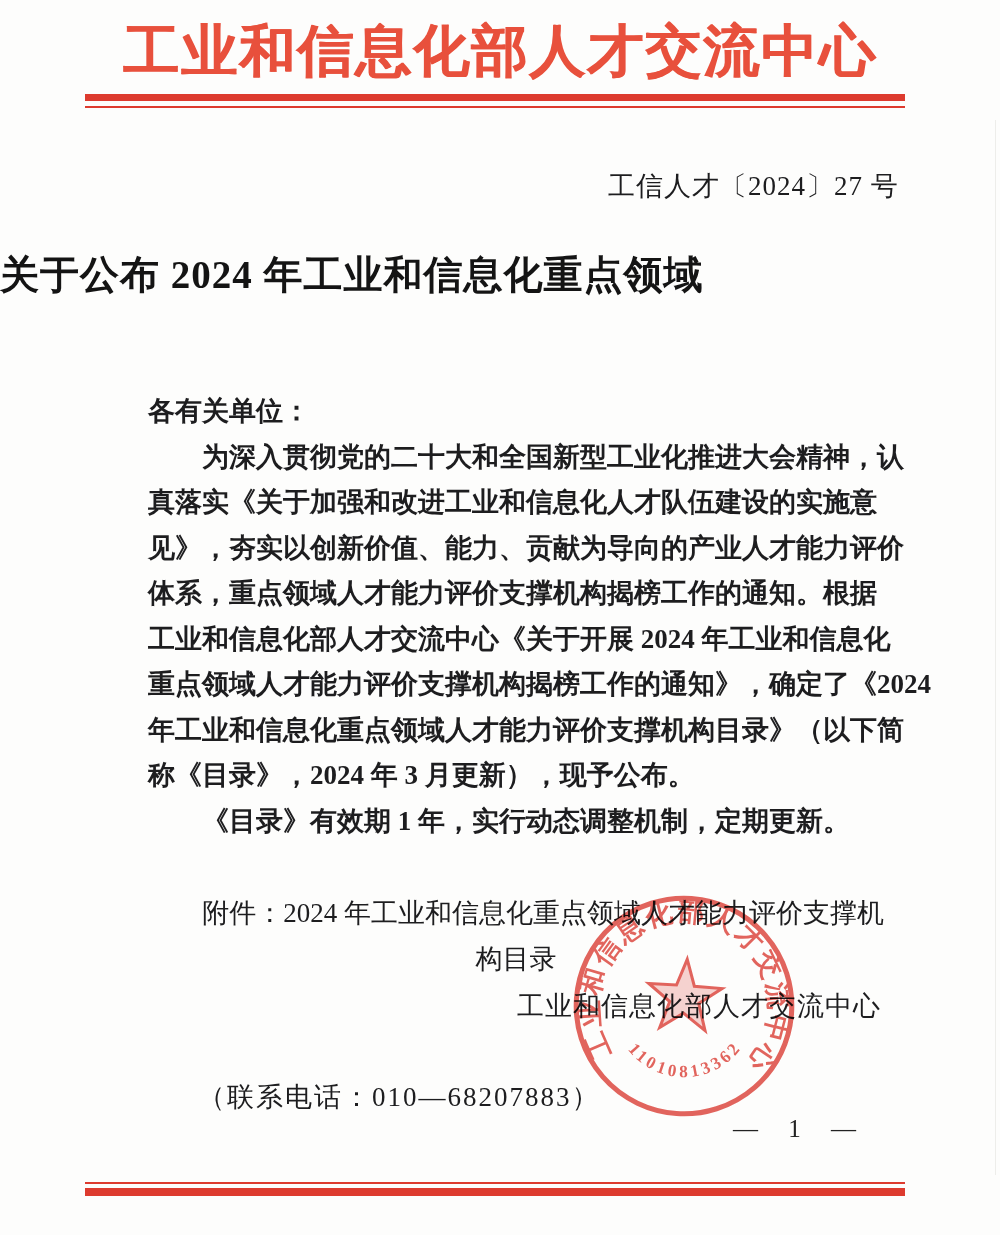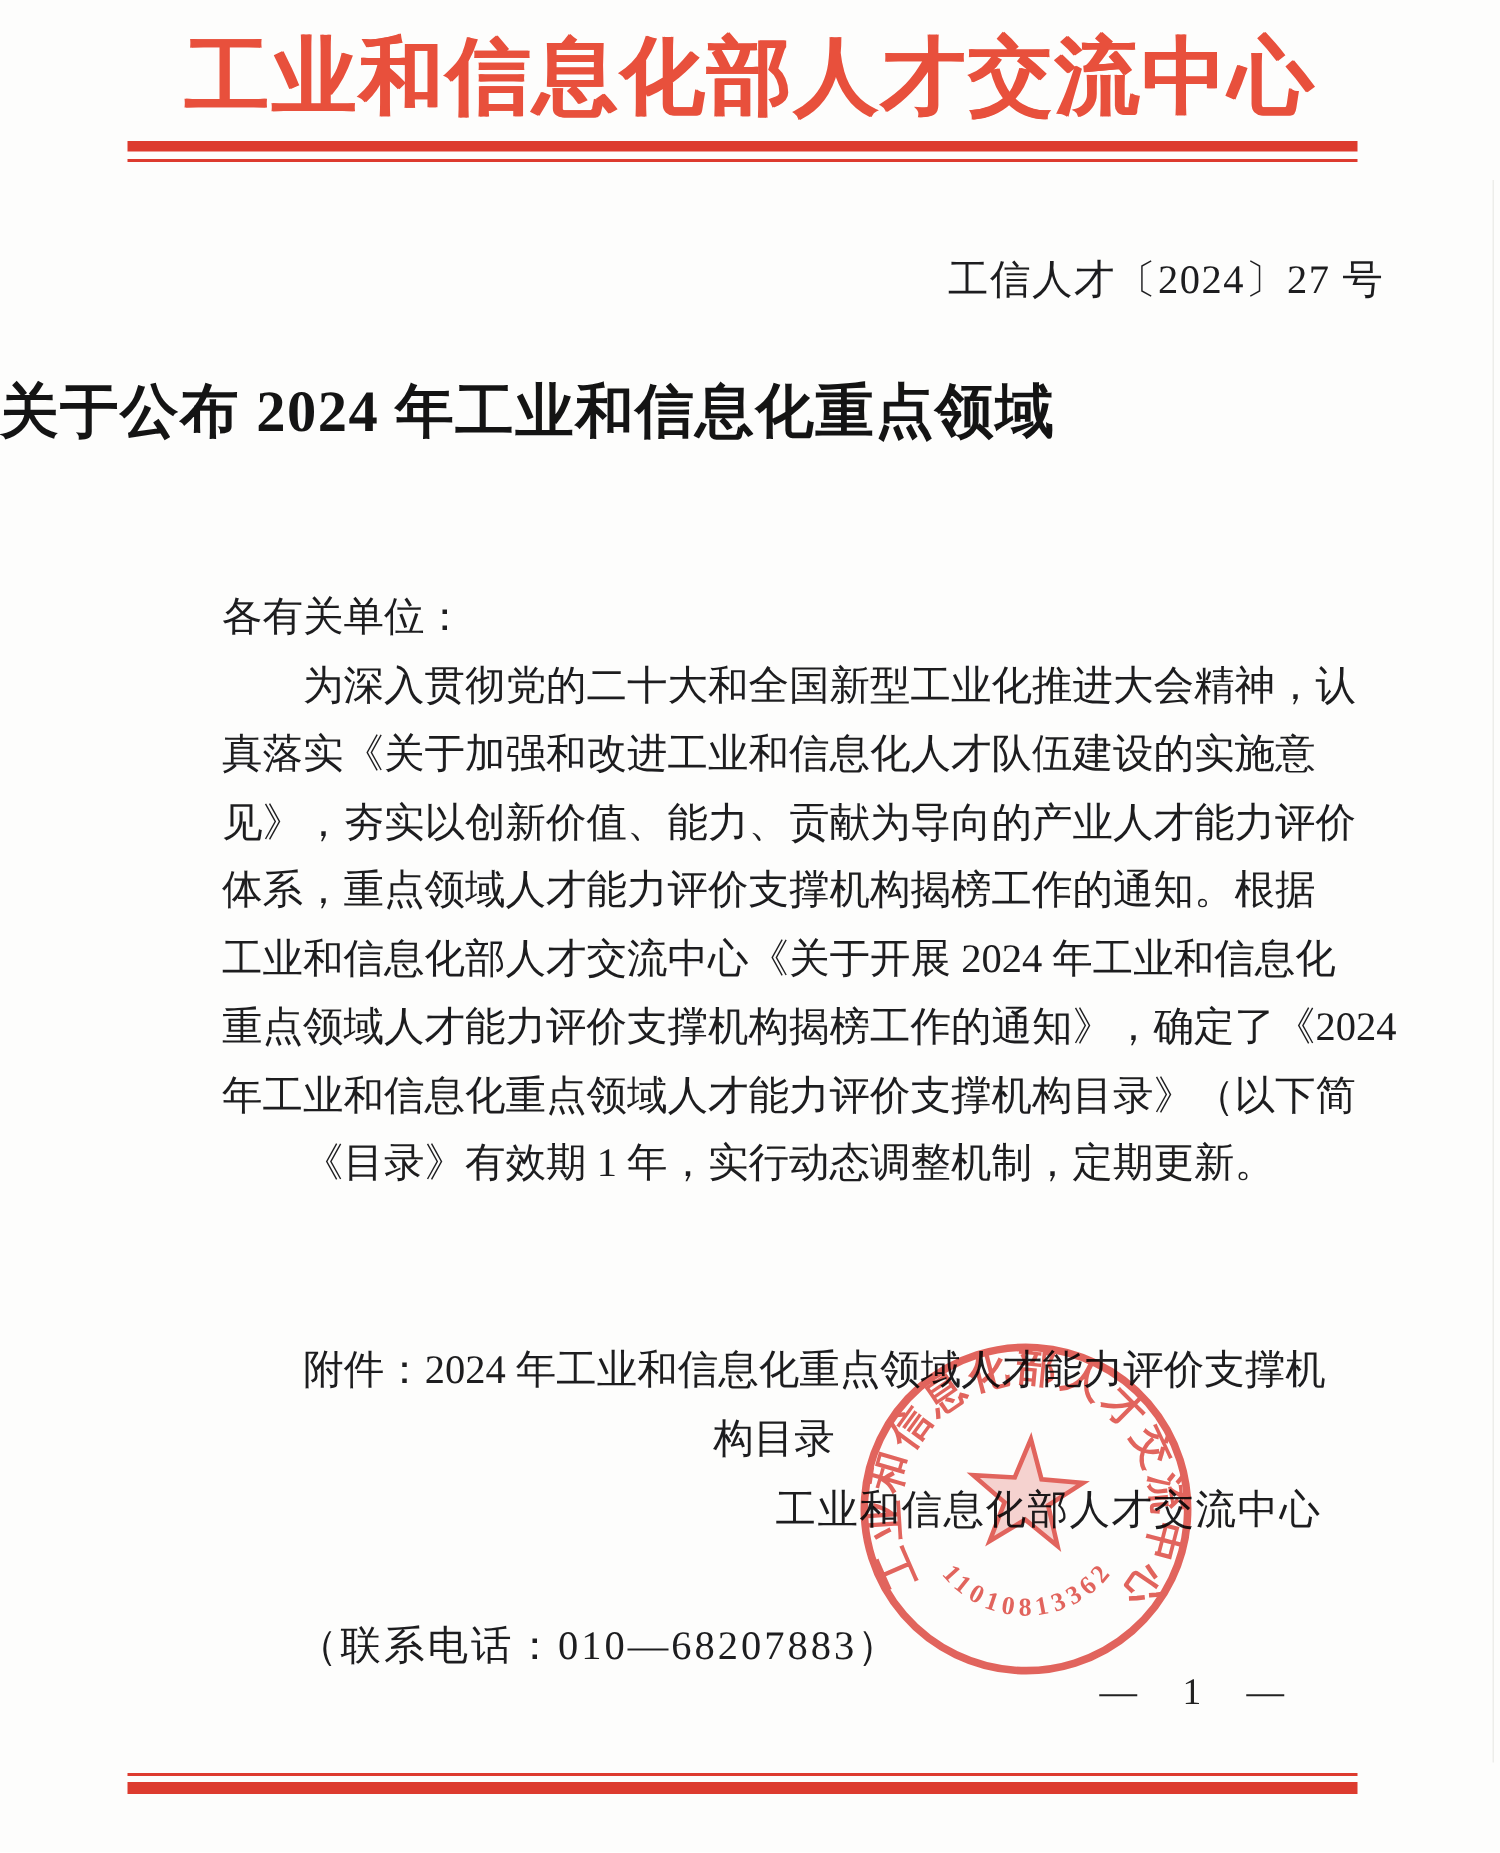--- a/index.html
+++ b/index.html
@@ -21,36 +21,37 @@
     text-shadow:1px 0 0 #e8503c;
     white-space:nowrap;
   }
   .rule{position:absolute;left:85px;width:820px;background:#dd3b2e;}
   .rule-thick-top{top:94px;height:7px;}
   .rule-thin-top{top:106px;height:2px;}
   .rule-thin-bottom{top:1182px;height:2px;}
   .rule-thick-bottom{top:1188px;height:8px;}
   
   .docnum{
-    position:absolute;top:168px;left:632px;
+    position:absolute;top:168px;left:608px;
     font-size:27px;letter-spacing:1px;white-space:nowrap;
   }
   
   .title{
     position:absolute;top:251px;left:0;width:100%;
     text-align:left;
     font-size:39px;font-weight:700;line-height:47px;
     color:#141414;margin:0;
     letter-spacing:1px;
   }
   
   .bodyblock{
     position:absolute;left:148px;top:389px;width:736px;
     font-size:27px;line-height:45.5px;
     white-space:nowrap;
+    font-weight:bold;
   }
   .attachblock{
     position:absolute;left:148px;top:891px;width:736px;
     font-size:27px;line-height:45.5px;
     white-space:nowrap;
     text-align:center;
   }
   .line{display:block;}
   .indent{text-indent:54px;}
   .signature{
@@ -105,20 +106,21 @@
 
   <div class="bodyblock">
     <span class="line">各有关单位：</span>
     <span class="line indent">为深入贯彻党的二十大和全国新型工业化推进大会精神，认</span>
     <span class="line">真落实《关于加强和改进工业和信息化人才队伍建设的实施意</span>
     <span class="line">见》，夯实以创新价值、能力、贡献为导向的产业人才能力评价</span>
     <span class="line">体系，重点领域人才能力评价支撑机构揭榜工作的通知。根据</span>
     <span class="line">工业和信息化部人才交流中心《关于开展 2024 年工业和信息化</span>
     <span class="line">重点领域人才能力评价支撑机构揭榜工作的通知》，确定了《2024</span>
     <span class="line">年工业和信息化重点领域人才能力评价支撑机构目录》（以下简</span>
+    <span class="line">称《目录》，2024 年 3 月更新），现予公布。</span>
     <span class="line indent">《目录》有效期 1 年，实行动态调整机制，定期更新。</span>
   </div>
 
   <div class="attachblock">
     <span class="line indent">附件：2024 年工业和信息化重点领域人才能力评价支撑机</span>
     <span class="line">构目录</span>
   </div>
 
   <div class="signature">工业和信息化部人才交流中心</div>
   <div class="contact">（联系电话：010—68207883）</div>

